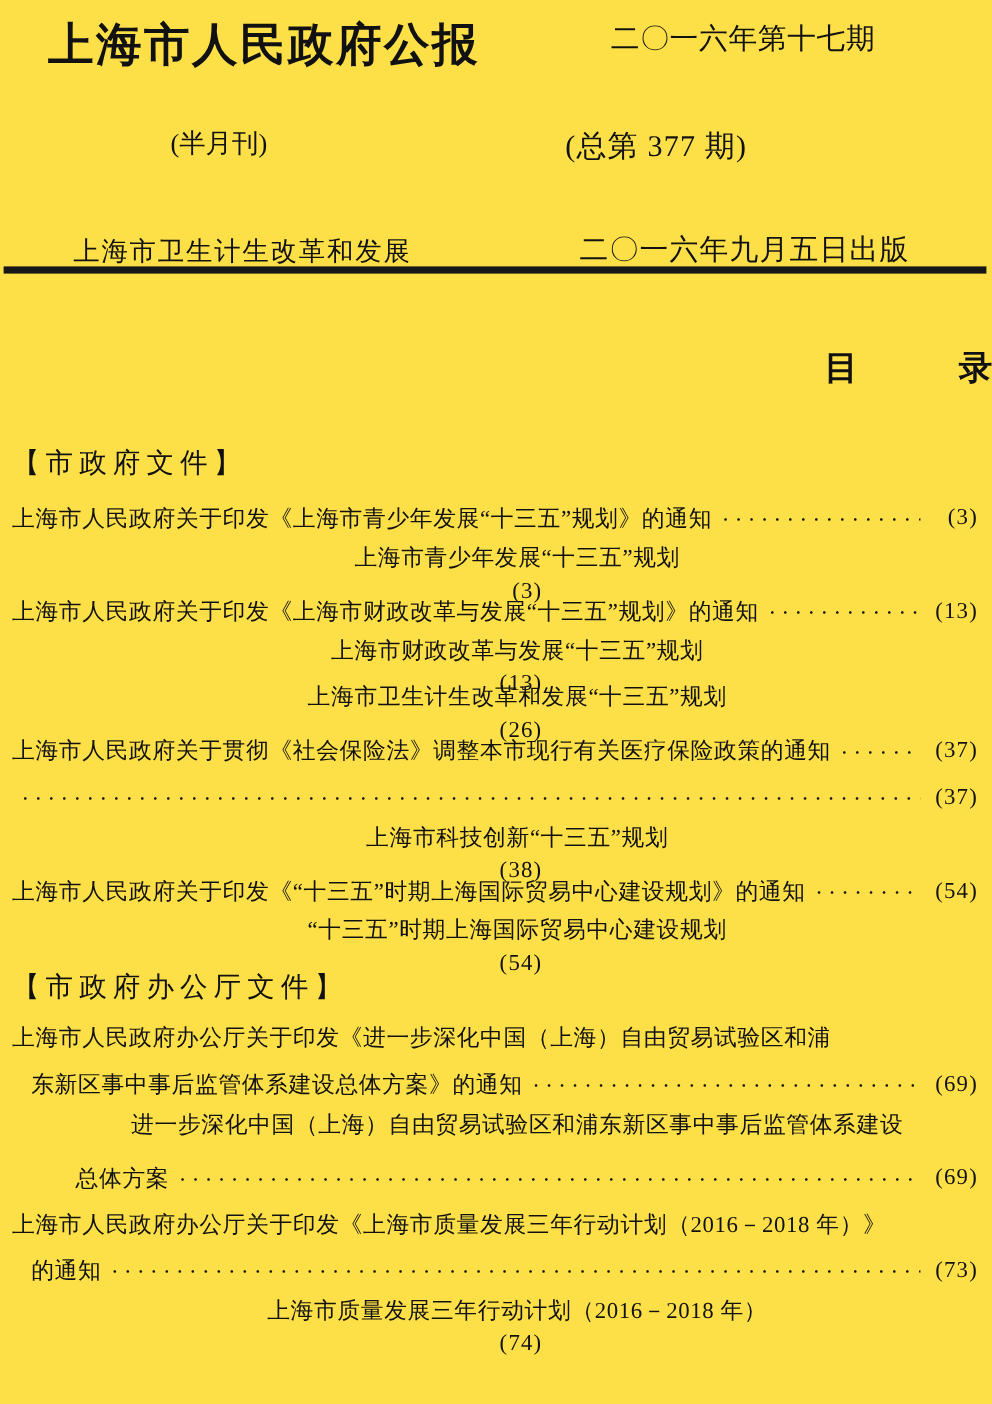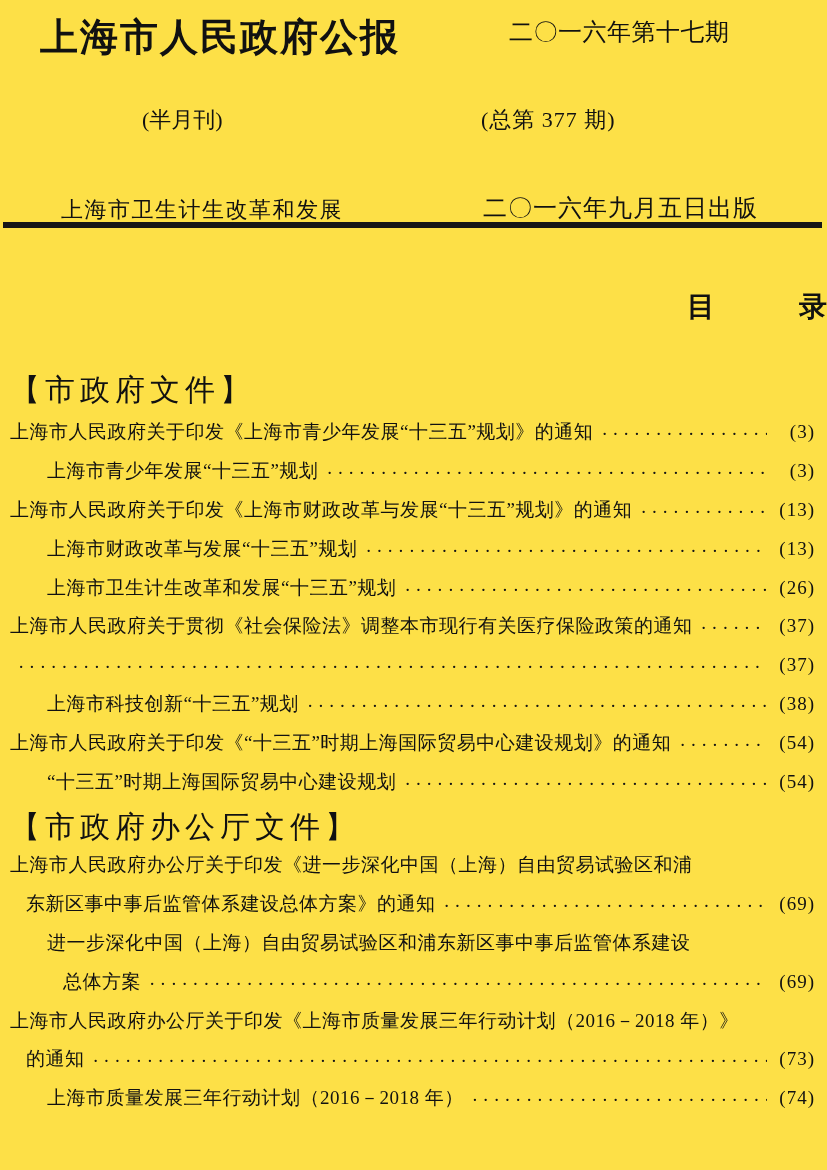--- a/index.html
+++ b/index.html
@@ -36,23 +36,23 @@
   .periodicity {
     position: absolute;
     left: 142px;
     top: 105px;
     font-size: 22px;
     white-space: nowrap;
     text-align: right;
   }
   .total-issue {
     position: absolute;
-    left: 481px;
+    left: 471px;
     top: 105px;
-    font-size: 22px;
+    font-size: 25px;
     letter-spacing: 1px;
     white-space: nowrap;
   }
   .organizer {
     position: absolute;
     left: 61px;
     top: 195px;
     font-size: 22px;
     letter-spacing: 1.5px;
     white-space: nowrap;
@@ -91,42 +91,42 @@
   .toc-body {
     position: absolute;
     left: 10px;
     right: 12px;
     top: 366px;
   }
   .section-heading {
     box-sizing: border-box;
     height: 45px;
     padding-top: 6px;
-    font-size: 30px;
+    font-size: 23px;
     letter-spacing: 5px;
     font-weight: 400;
     white-space: nowrap;
   }
   .toc-body .section-heading:first-child {
     height: 47px;
     padding-top: 4px;
   }
   .toc-row {
     box-sizing: border-box;
     height: 38.8px;
     display: flex;
     align-items: center;
     font-size: 19px;
     letter-spacing: 0.5px;
     white-space: nowrap;
     justify-content: space-between;
   }
   .ind-0 { padding-left: 0; }
   .ind-1 { padding-left: 16px; }
-  .ind-2 { padding-left: 37px; }
+  .ind-2 { padding-left: 37px; flex-direction: column; }
   .ind-3 { padding-left: 53px; }
   .toc-text { flex: none; }
   .leader {
     flex: 1 1 auto;
     overflow: hidden;
     white-space: nowrap;
     margin: 4px 6px 0 8px;
     min-width: 0;
   }
   .leader::after {

